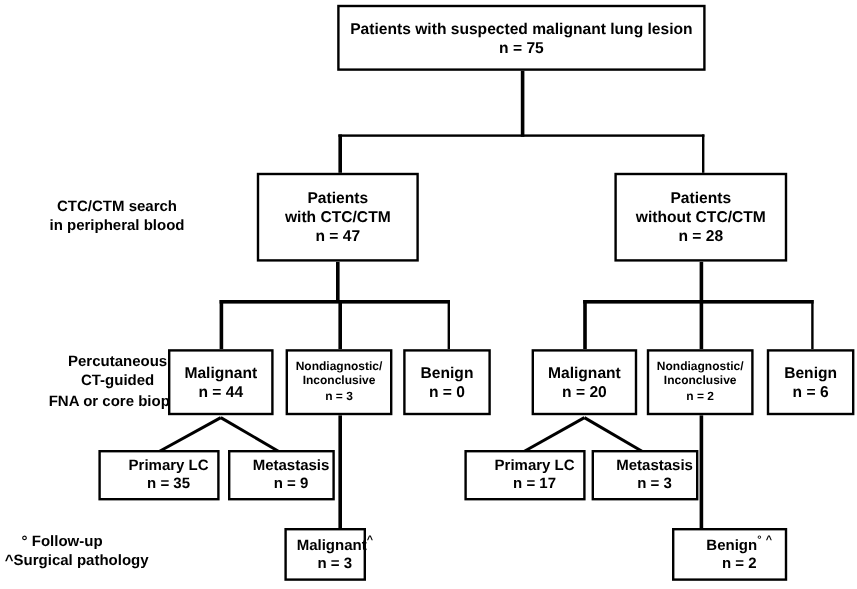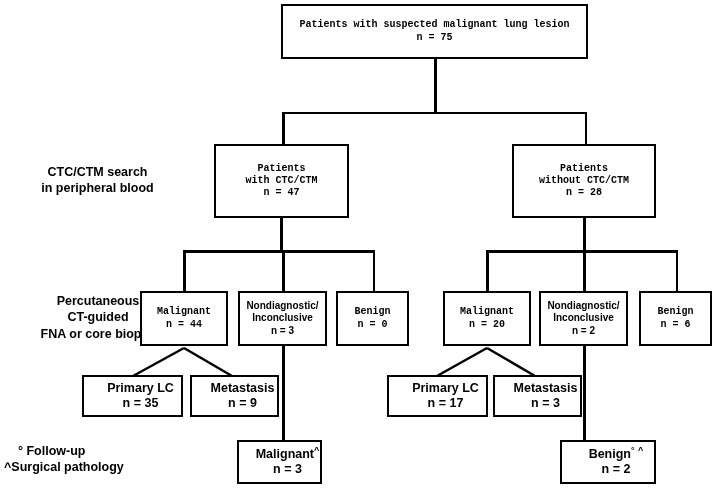--- a/index.html
+++ b/index.html
@@ -25,21 +25,21 @@
     flex-direction: column;
     align-items: center;
     justify-content: center;
     text-align: center;
     font-weight: bold;
     color: #000000;
     line-height: 1.22;
     z-index: 3;
   }
   .box .ln { display: block; white-space: nowrap; }
-  .f13 { font-size: 10px; font-family: Liberation Mono, monospace; }
+  .f13 { font-size: 13px; }
   .f12 { font-size: 12.5px; padding-left: 16px; }
   .f10 { font-size: 10px; }
 
   .sidelabel {
     position: absolute;
     font-weight: bold;
     color: #000000;
     text-align: center;
     line-height: 1.3;
     font-size: 12.5px;
@@ -163,21 +163,21 @@
   <div class="box f12" style="left:387px; top:375px; width:101px; height:42px;">
     <span class="ln">Primary LC</span>
     <span class="ln">n = 17</span>
   </div>
 
   <div class="box f12" style="left:493px; top:375px; width:89px; height:42px;">
     <span class="ln">Metastasis</span>
     <span class="ln">n = 3</span>
   </div>
 
-  <div class="box f12" style="left:237px; top:440px; width:85px; height:44px;">
+  <div class="box f12" style="left:237px; top:440px; width:68px; height:44px;">
     <span class="ln"><span>Malignant</span><sup class="mk">^</sup></span>
     <span class="ln">n = 3</span>
   </div>
 
   <div class="box f12" style="left:560px; top:440px; width:96px; height:44px;">
     <span class="ln"><span>Benign</span><sup class="mk">°</sup>&nbsp;<sup class="mk">^</sup></span>
     <span class="ln">n = 2</span>
   </div>
 
   <div class="sidelabel" style="left:10px; top:164px; width:175px;">

